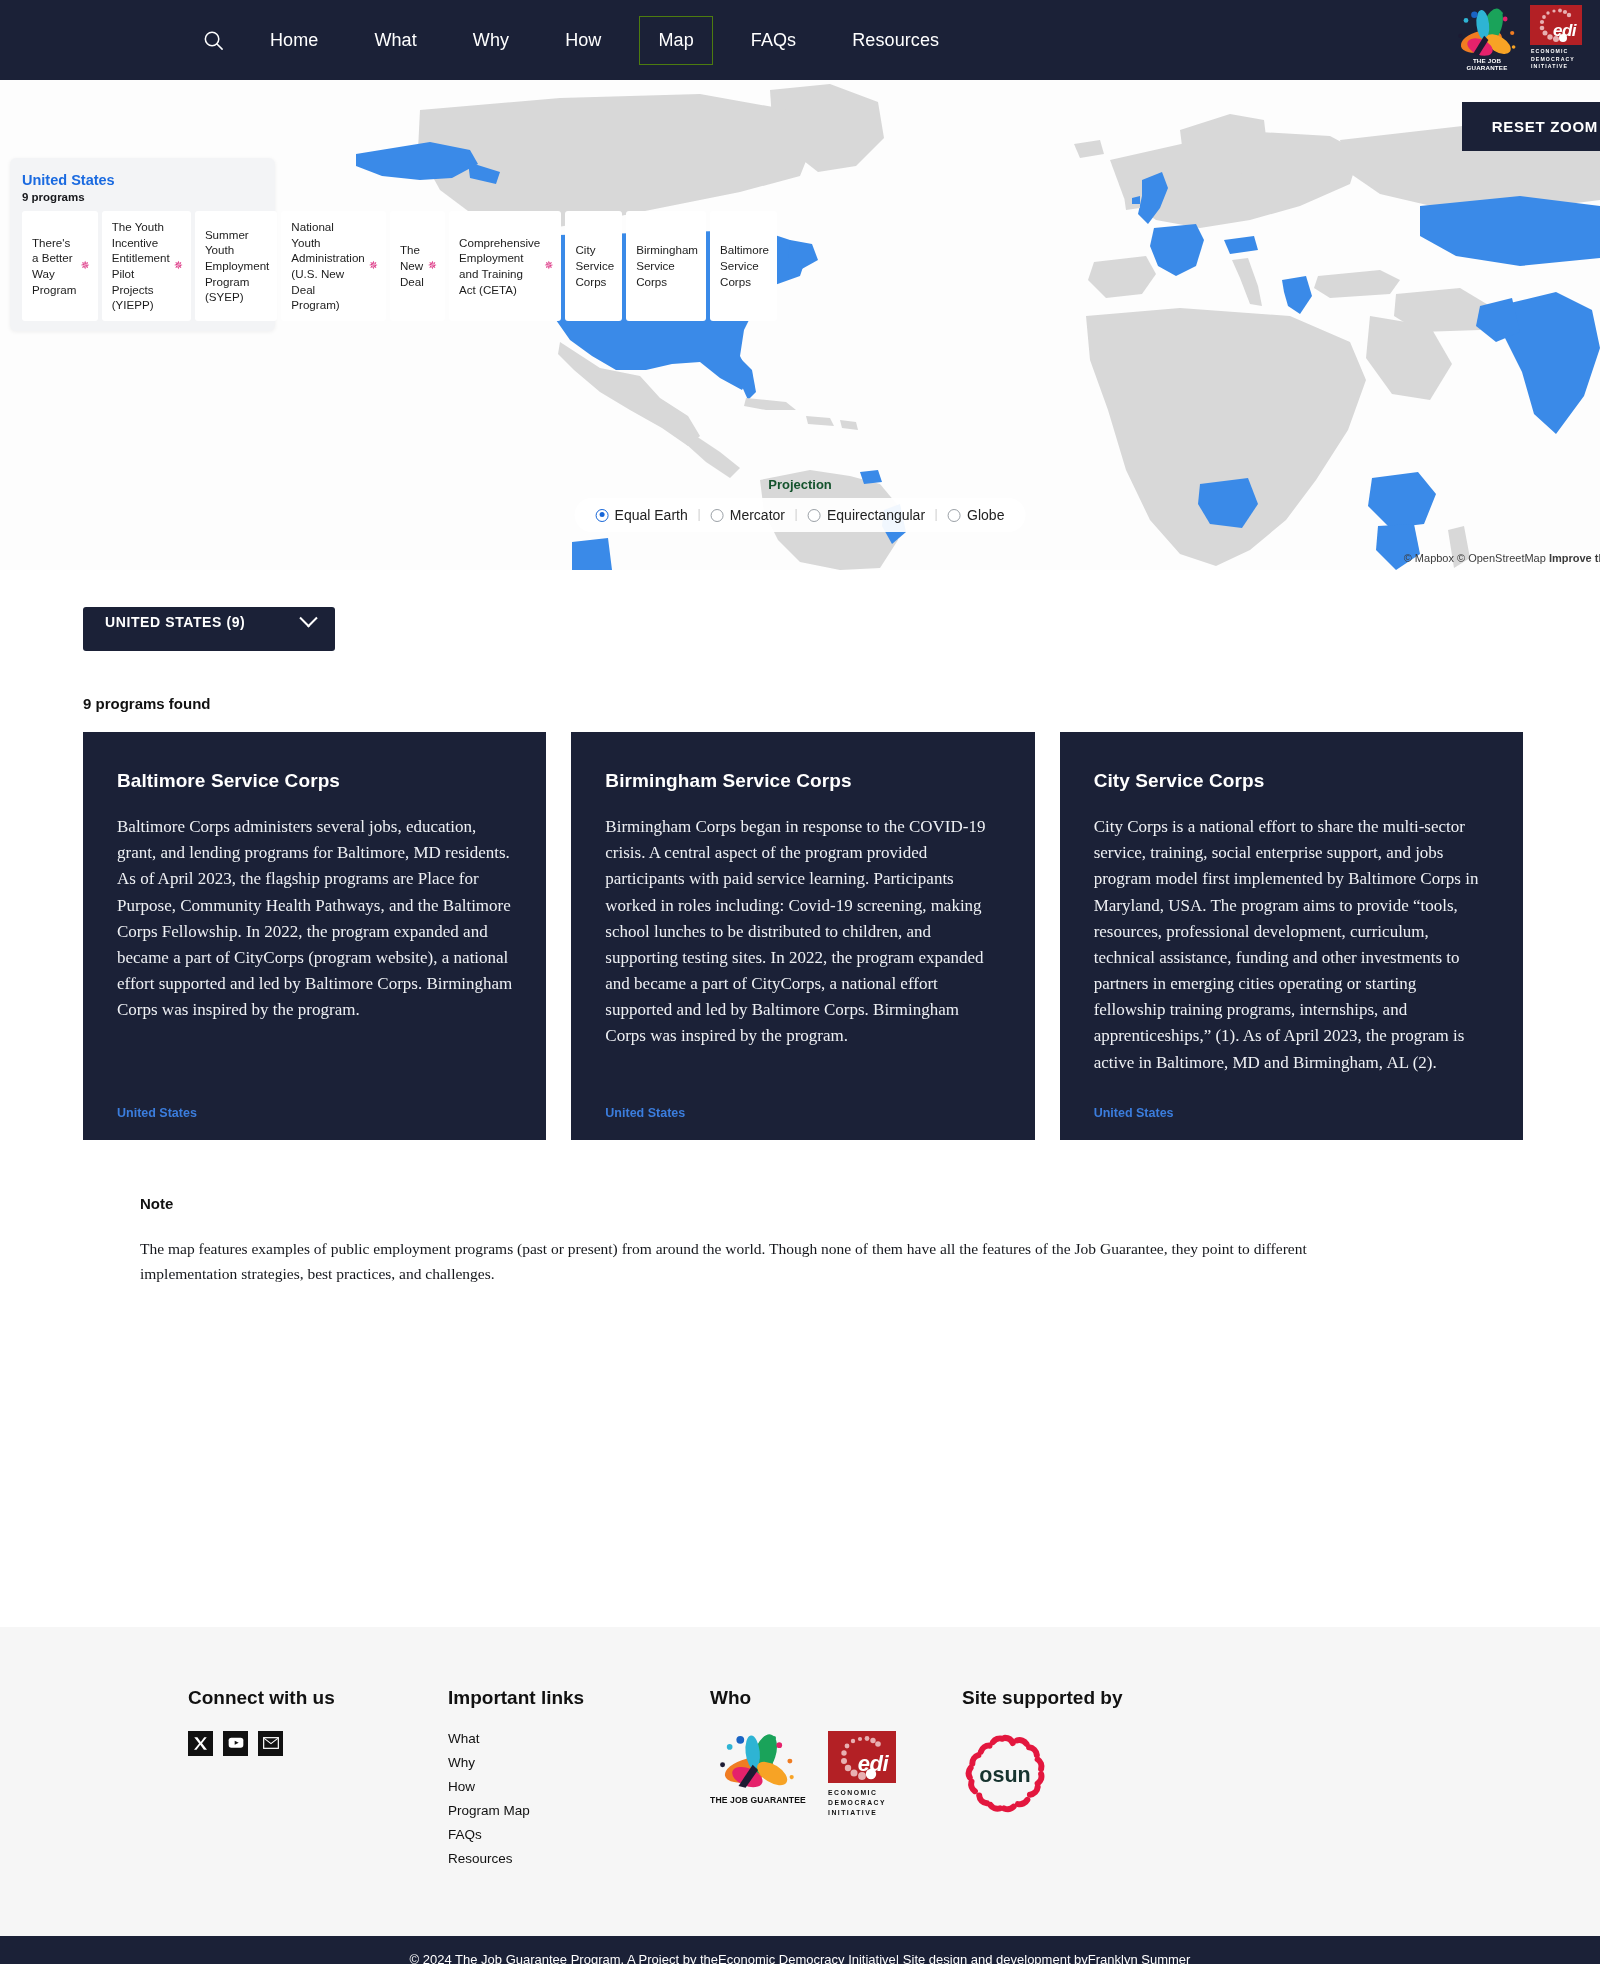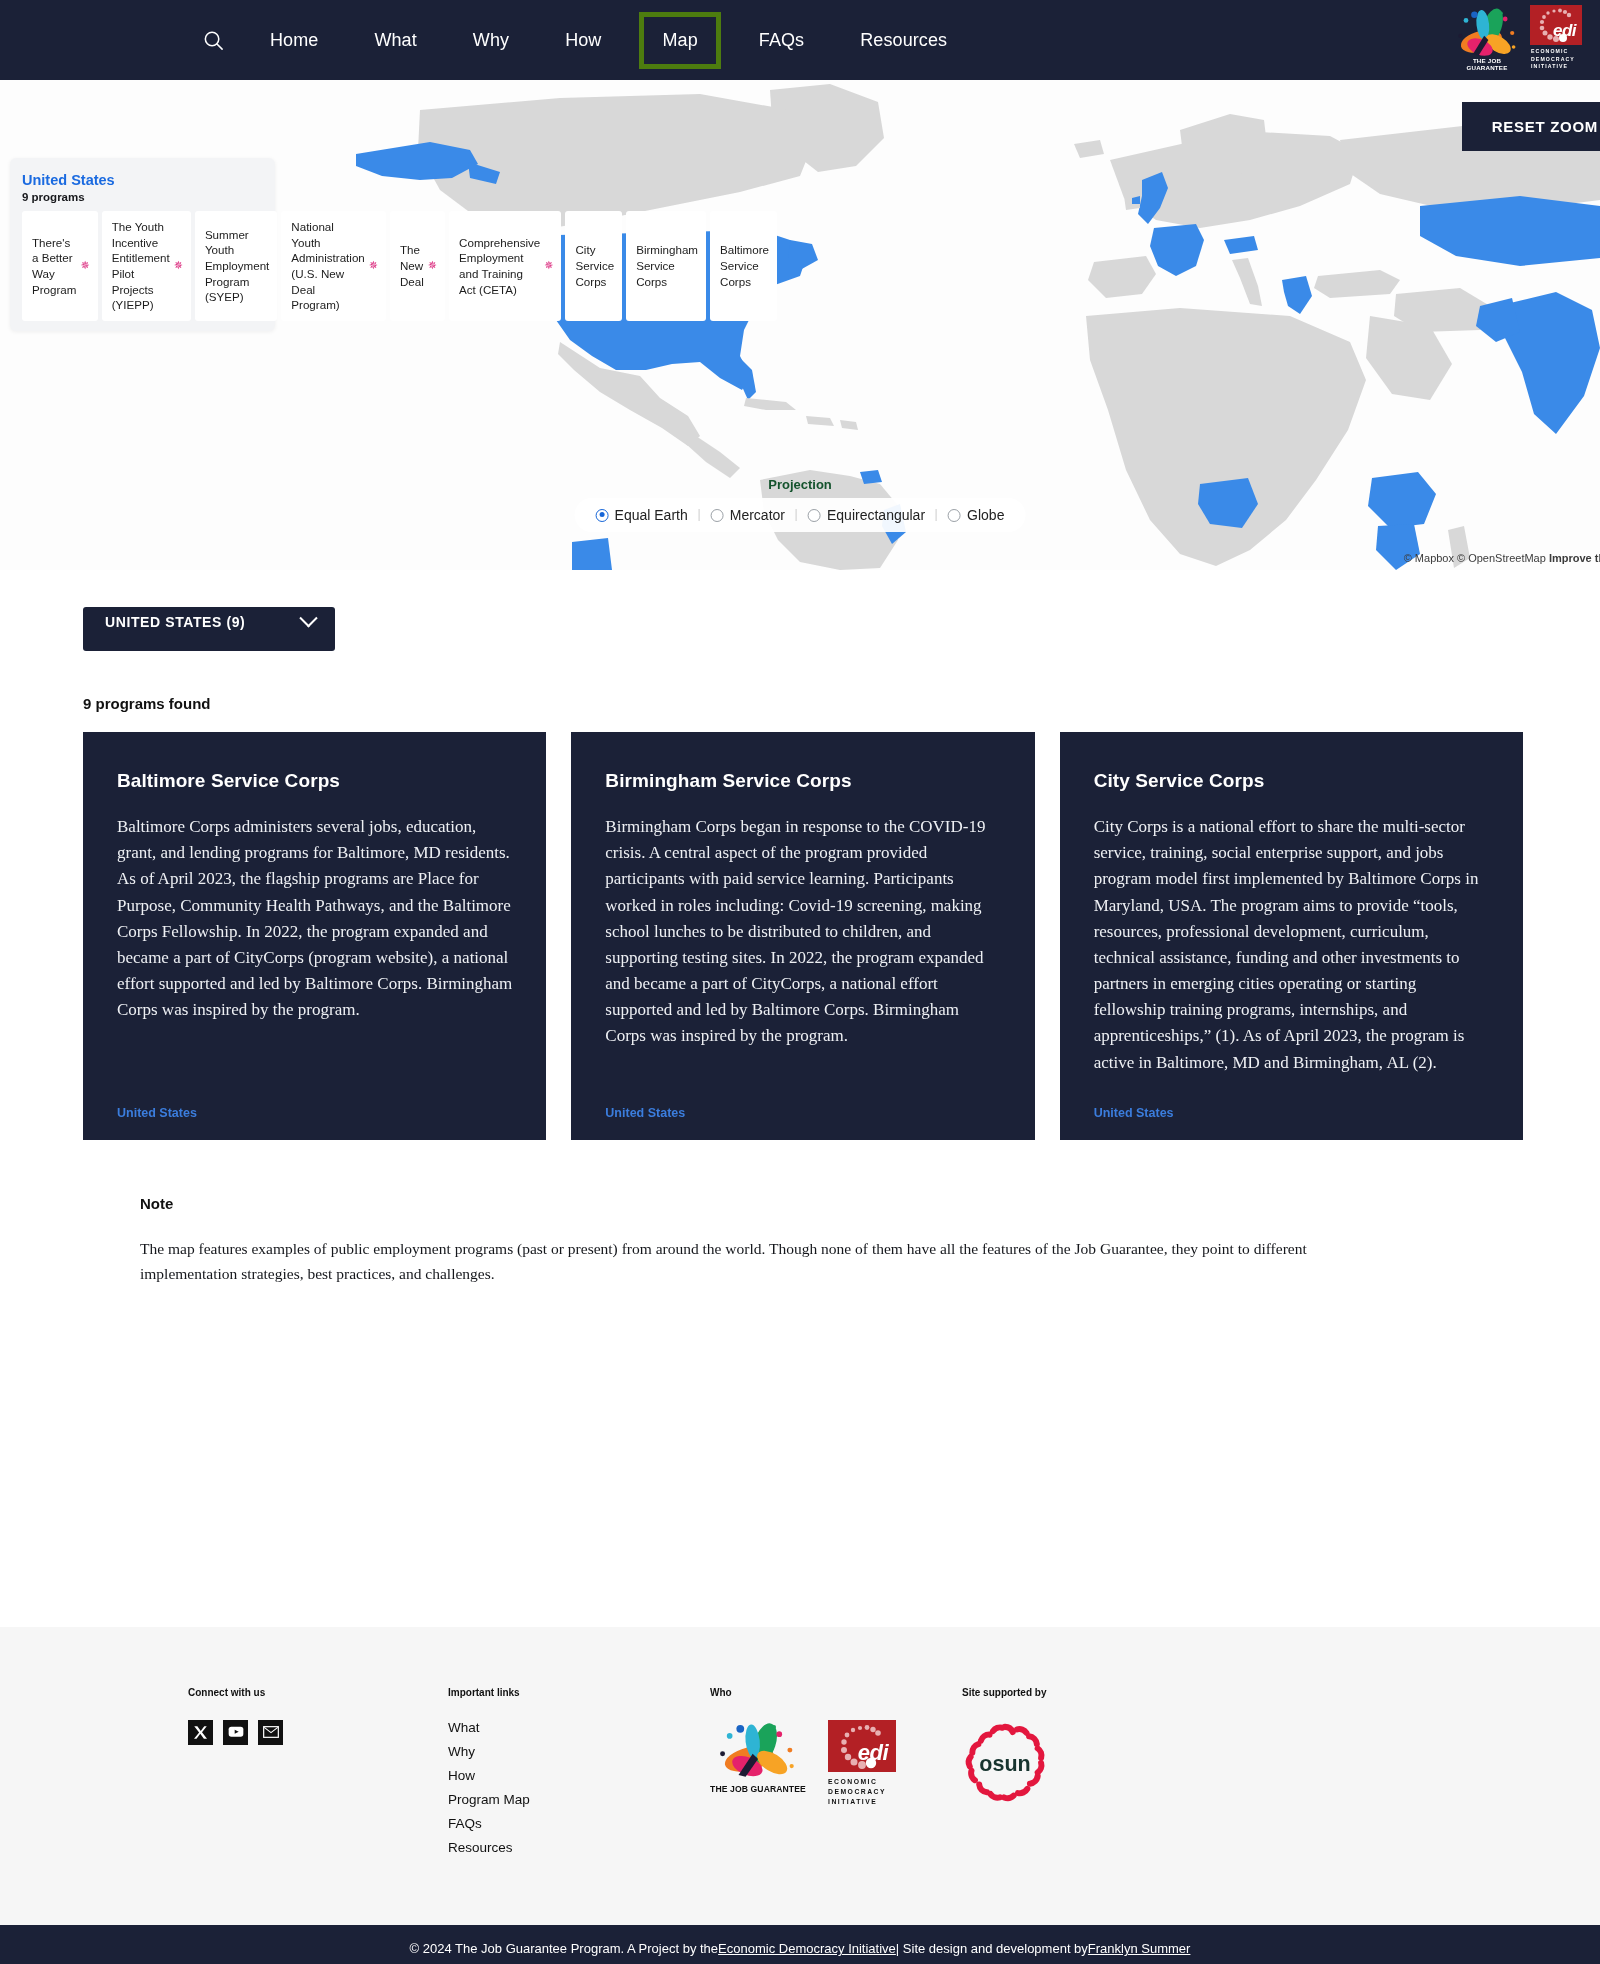--- a/index.html
+++ b/index.html
@@ -36,21 +36,21 @@
     color: #ffffff;
     font-size: 18px;
     letter-spacing: .1px;
     padding: 10px 22px;
     text-decoration: none;
     display: inline-block;
     white-space: nowrap;
     cursor: pointer;
   }
   .nav-link.active {
-    border: 5px solid #4d7c0f;
+    border: 1px solid #4d7c0f;
     padding: 13px 18px;
     margin: 0 4px;
   }
   .header-logos {
     position: absolute;
     right: 18px;
     top: 5px;
     display: flex;
     align-items: center;
     gap: 8px;
@@ -292,21 +292,21 @@
     display: flex;
     padding-left: 188px;
     gap: 0;
   }
   .fcol { }
   .fcol.connect { width: 260px; }
   .fcol.links { width: 262px; }
   .fcol.who { width: 252px; }
   .fcol.supported { width: 300px; }
   .fcol h4 {
-    font-size: 10px;
+    font-size: 19px;
     font-weight: bold;
     color: #111;
     margin-bottom: 22px;
   }
   .social-row { display: flex; gap: 10px; }
   .social-btn {
     width: 25px; height: 25px;
     background: #111;
     display: flex; align-items: center; justify-content: center;
     cursor: pointer;

